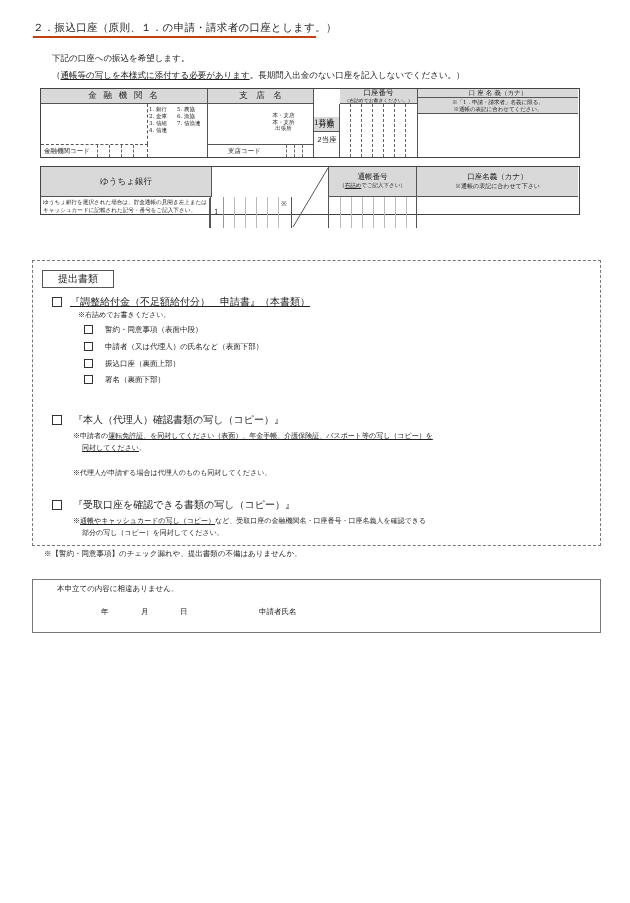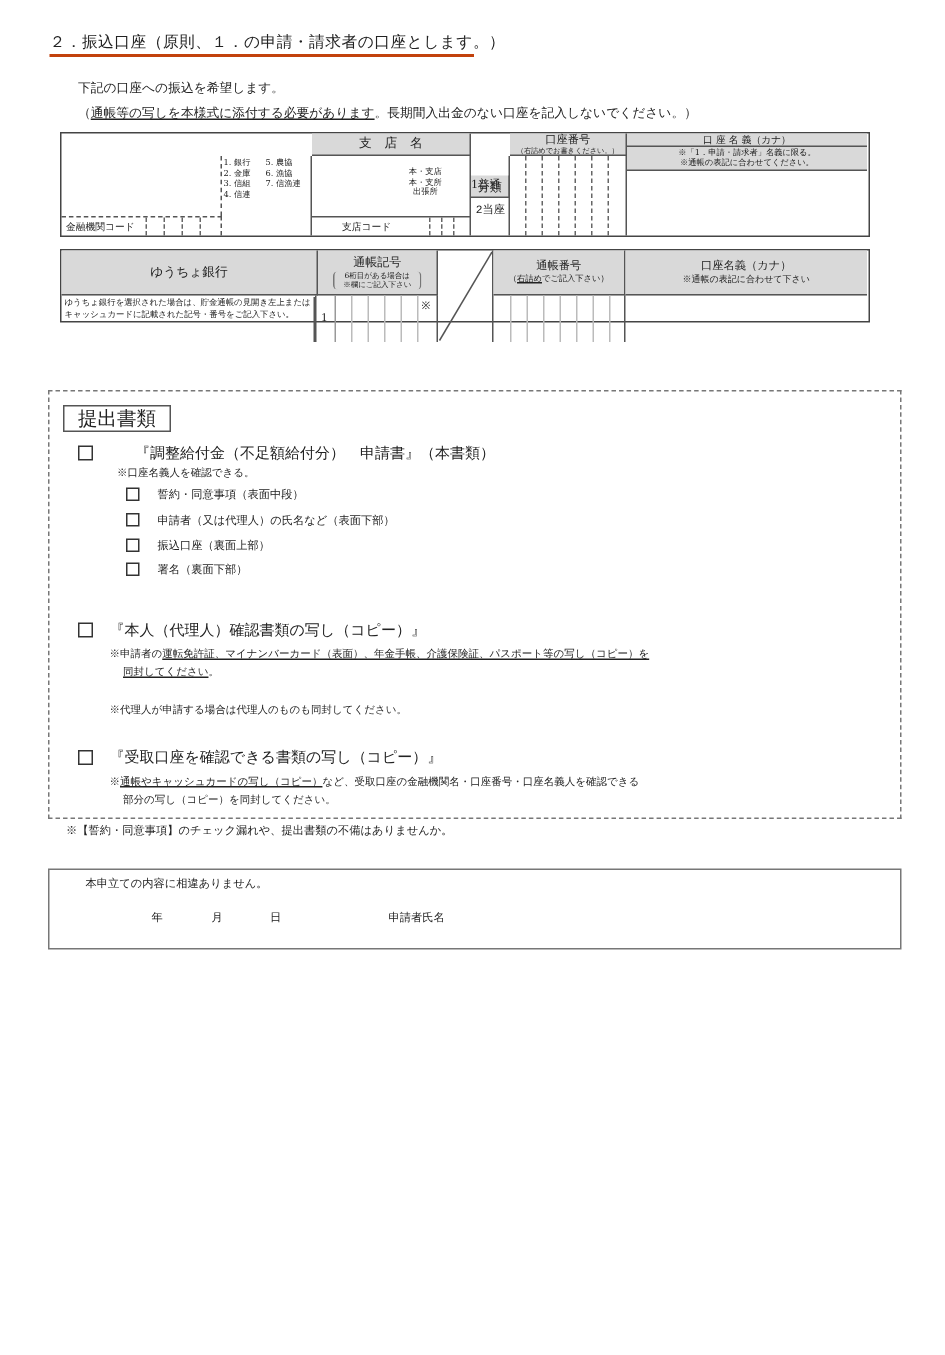--- a/index.html
+++ b/index.html
@@ -19,21 +19,21 @@
   .center { display: flex; align-items: center; justify-content: center; text-align: center; }
   .tiny { font-size: 5.5px; line-height: 1.2; }
   .small { font-size: 6.5px; line-height: 1.25; }
   .dot-v { position: absolute; top: 0; bottom: 0; border-left: 1px dashed #666; }
 
   
   .yu-tbl { left: 40px; top: 166px; width: 540px; height: 49px; border: 1.5px solid #444; }
 
   
   .docs-box { left: 32px; top: 260px; width: 569px; height: 286px; border: 1px dashed #777; }
-  .docs-label { left: 42px; top: 270px; width: 72px; height: 18px; border: 1px solid #555; font-size: 13px; display: flex; align-items: center; justify-content: center; }
+  .docs-label { left: 42px; top: 270px; width: 72px; height: 18px; border: 1px solid #555; font-size: 10px; display: flex; align-items: center; justify-content: center; }
   .cb { position: absolute; width: 10px; height: 10px; border: 1.3px solid #333; background: #fff; }
   .cb-sm { width: 9px; height: 9px; border: 1.2px solid #333; }
   .txt { position: absolute; white-space: nowrap; }
   .t-main { font-size: 10px; }
   .t-sub { font-size: 7.5px; }
   .t-note { font-size: 7px; }
 
   .foot-note { left: 44px; top: 549px; font-size: 7.5px; white-space: nowrap; }
 
   .decl-box { left: 32px; top: 579px; width: 569px; height: 54px; border: 1px solid #777; }
@@ -42,20 +42,21 @@
 <body>
 
 <div class="abs sec-title">２．振込口座（原則、１．の申請・請求者の口座とします。）</div>
 <div class="abs intro1">下記の口座への振込を希望します。</div>
 <div class="abs intro2">
   <span>（</span><span class="u">通帳等の写しを本様式に添付する必要があります</span><span>。長期間入出金のない口座を記入しないでください。）</span>
 </div>
 
 <div class="abs bank-tbl">
 
+  <div class="cell hdr center" style="left:0;top:0;width:167px;height:15px;border-right-width:1px;border-bottom-width:1px;font-size:8.5px;letter-spacing:2px;">金 融 機 関 名</div>
   <div class="cell hdr center" style="left:167px;top:0;width:106px;height:15px;border-right-width:1px;border-bottom-width:1px;font-size:8.5px;">支　店　名</div>
   <div class="cell hdr center" style="left:273px;top:0;width:26px;height:15px;border-right-width:1px;border-bottom-width:1px;font-size:8px;margin-top:28px;">分類</div>
   <div class="cell hdr" style="left:299px;top:0;width:78px;height:15px;border-right-width:1px;border-bottom-width:1px;">
     <div class="center" style="font-size:7.5px;height:8px;">口座番号</div>
     <div class="center" style="font-size:4.8px;height:6px;white-space:nowrap;">（右詰めでお書きください。）</div>
   </div>
   <div class="cell hdr center" style="left:377px;top:0;width:160px;height:9px;border-bottom-width:1px;font-size:6.5px;">口 座 名 義（カナ）</div>
   <div class="cell hdr" style="left:377px;top:9px;width:160px;height:16px;border-bottom-width:1px;font-size:5.5px;line-height:1.25;text-align:center;padding-top:1px;">
     <div>※「1．申請・請求者」名義に限る。</div>
     <div>※通帳の表記に合わせてください。</div>
@@ -108,27 +109,20 @@
     <div class="dot-v" style="left:43px;"></div>
     <div class="dot-v" style="left:54px;"></div>
     <div class="dot-v" style="left:65px;"></div>
   </div>
 
   <div class="cell" style="left:377px;top:25px;width:160px;height:43px;"></div>
 </div>
 
 <div class="abs yu-tbl">
   <div class="cell hdr center" style="left:0;top:0;width:171px;height:30px;border-right-width:1px;border-bottom-width:1px;font-size:8.5px;">ゆうちょ銀行</div>
-  <div class="cell hdr" style="left:171px;top:0;width:80px;height:30px;border-right-width:1px;border-bottom-width:1px;text-align:center;">
-    <div style="font-size:8px;margin-top:2px;">通帳記号</div>
-    <div style="font-size:5px;line-height:1.2;margin:1px 10px 0;border-left:1px solid #777;border-right:1px solid #777;border-radius:3px;">
-      <div>6桁目がある場合は</div>
-      <div>※欄にご記入下さい</div>
-    </div>
-  </div>
 
   <div class="cell" style="left:251px;top:0;width:37px;height:61px;border-right-width:1px;">
     <svg width="37" height="61" style="position:absolute;left:0;top:0;">
         <line x1="36" y1="1" x2="1" y2="60" stroke="#555" stroke-width="1"></line>
       </svg>
   </div>
   <div class="cell hdr" style="left:288px;top:0;width:88px;height:30px;border-right-width:1px;border-bottom-width:1px;text-align:center;">
     <div style="font-size:7.5px;margin-top:5px;">通帳番号</div>
     <div style="font-size:5.5px;white-space:nowrap;">（<span class="u">右詰め</span><span>でご記入下さい</span>）</div>
   </div>
@@ -158,35 +152,35 @@
     <div style="position:absolute;left:66px;top:0;bottom:0;border-left:1px solid #bbb;"></div>
     <div style="position:absolute;left:77px;top:0;bottom:0;border-left:1px solid #bbb;"></div>
   </div>
   <div class="cell" style="left:376px;top:30px;width:161px;height:31px;"></div>
 </div>
 
 <div class="abs docs-box"></div>
 <div class="abs docs-label">提出書類</div>
 
 <div class="cb" style="left:52px;top:297px;"></div>
-<div class="txt t-main" style="left:90px;top:295px;">『調整給付金（不足額給付分）　申請書』（本書類）</div>
-<div class="txt t-note" style="left:78px;top:310px;">※口座名義人を確認できる。</div>
+<div class="txt t-main" style="left:70px;top:295px;text-decoration:underline;">『調整給付金（不足額給付分）　申請書』（本書類）</div>
+<div class="txt t-note" style="left:78px;top:310px;">※右詰めでお書きください。</div>
 
 <div class="cb cb-sm" style="left:84px;top:325px;"></div>
 <div class="txt t-sub" style="left:105px;top:325px;">誓約・同意事項（表面中段）</div>
 <div class="cb cb-sm" style="left:84px;top:342px;"></div>
 <div class="txt t-sub" style="left:105px;top:342px;">申請者（又は代理人）の氏名など（表面下部）</div>
 <div class="cb cb-sm" style="left:84px;top:359px;"></div>
 <div class="txt t-sub" style="left:105px;top:359px;">振込口座（裏面上部）</div>
 <div class="cb cb-sm" style="left:84px;top:375px;"></div>
 <div class="txt t-sub" style="left:105px;top:375px;">署名（裏面下部）</div>
 
 <div class="cb" style="left:52px;top:415px;"></div>
 <div class="txt t-main" style="left:73px;top:413px;">『本人（代理人）確認書類の写し（コピー）』</div>
-<div class="txt t-note" style="left:73px;top:431px;"><span>※申請者の</span><span class="u">運転免許証、マイナンバーカード（表面）、年金手帳、介護保険証、パスポート等の写し（コピー）を</span></div>
+<div class="txt t-note" style="left:73px;top:431px;"><span>※申請者の</span><span class="u">運転免許証、を同封してください（表面）、年金手帳、介護保険証、パスポート等の写し（コピー）を</span></div>
 <div class="txt t-note" style="left:82px;top:443px;"><span class="u">同封してください</span><span>。</span></div>
 <div class="txt t-note" style="left:73px;top:468px;">※代理人が申請する場合は代理人のものも同封してください。</div>
 
 <div class="cb" style="left:52px;top:500px;"></div>
 <div class="txt t-main" style="left:73px;top:498px;">『受取口座を確認できる書類の写し（コピー）』</div>
 <div class="txt t-note" style="left:73px;top:516px;"><span>※</span><span class="u">通帳やキャッシュカードの写し（コピー）</span><span>など、受取口座の金融機関名・口座番号・口座名義人を確認できる</span></div>
 <div class="txt t-note" style="left:82px;top:528px;">部分の写し（コピー）を同封してください。</div>
 
 <div class="abs foot-note">※【誓約・同意事項】のチェック漏れや、提出書類の不備はありませんか。</div>
 

